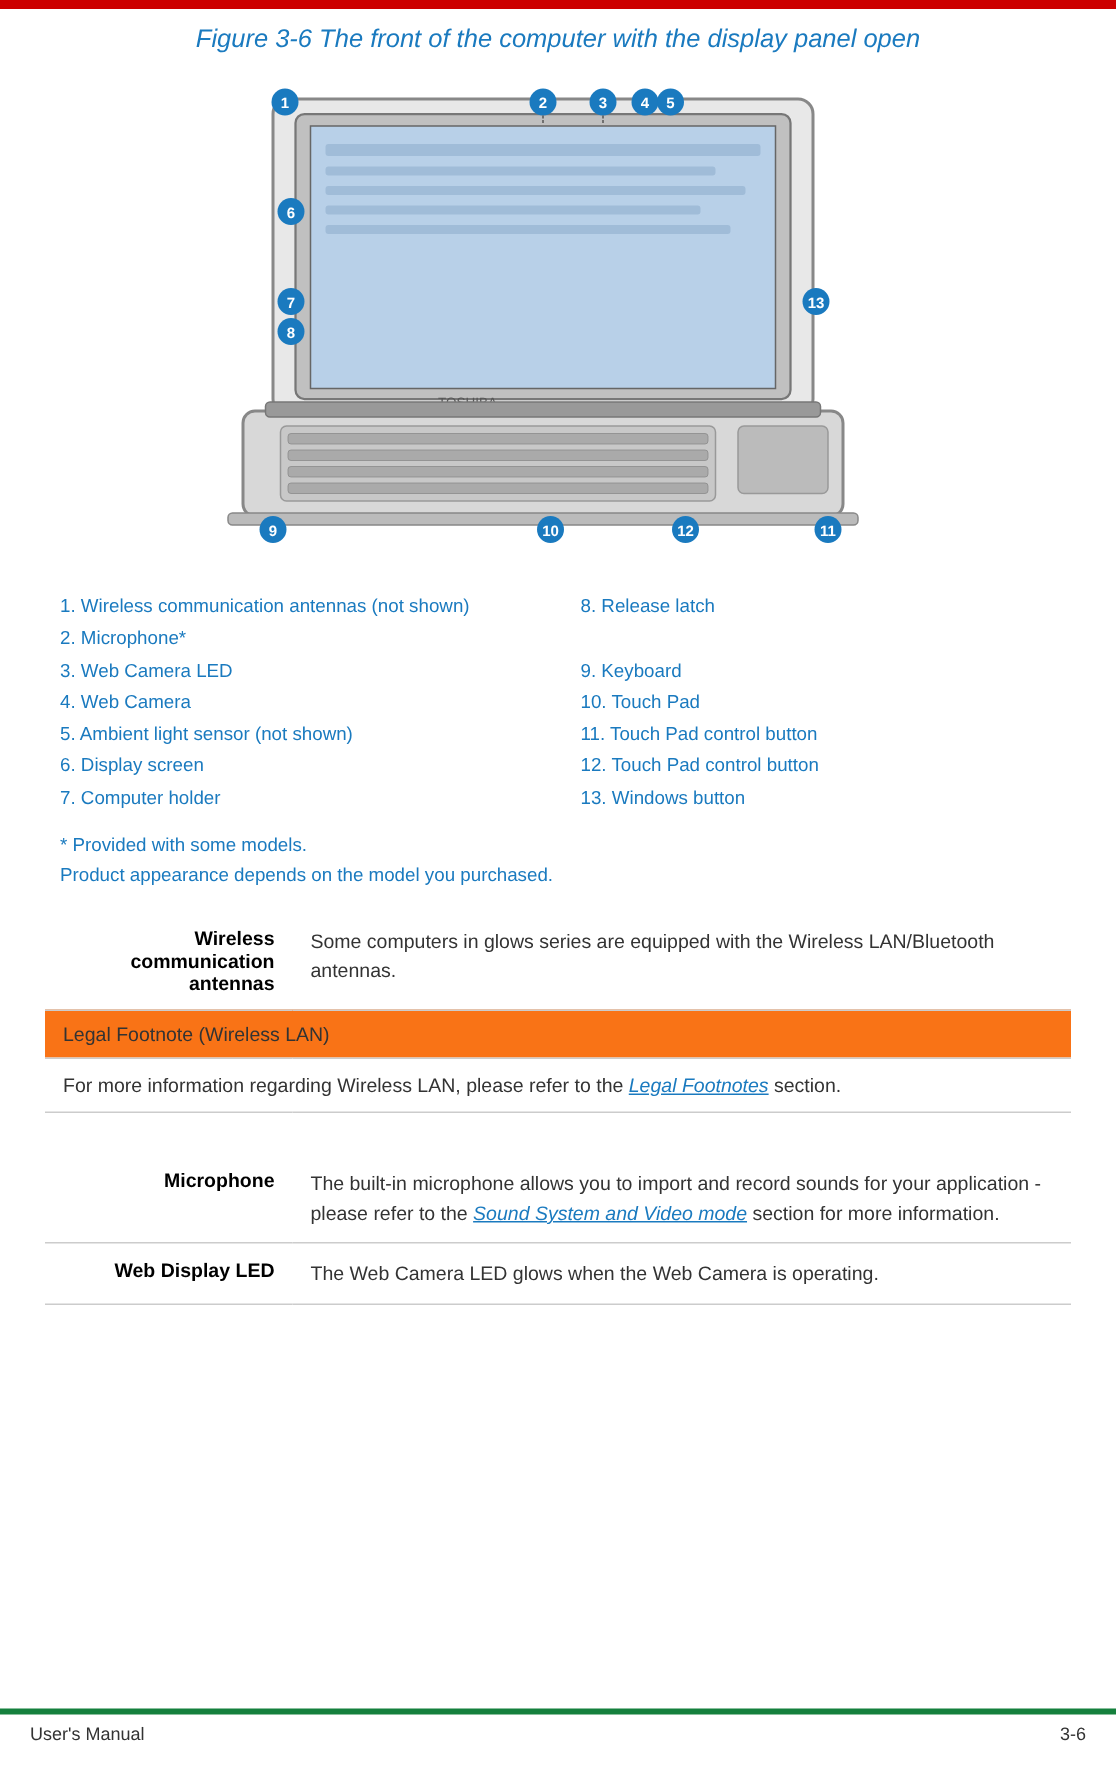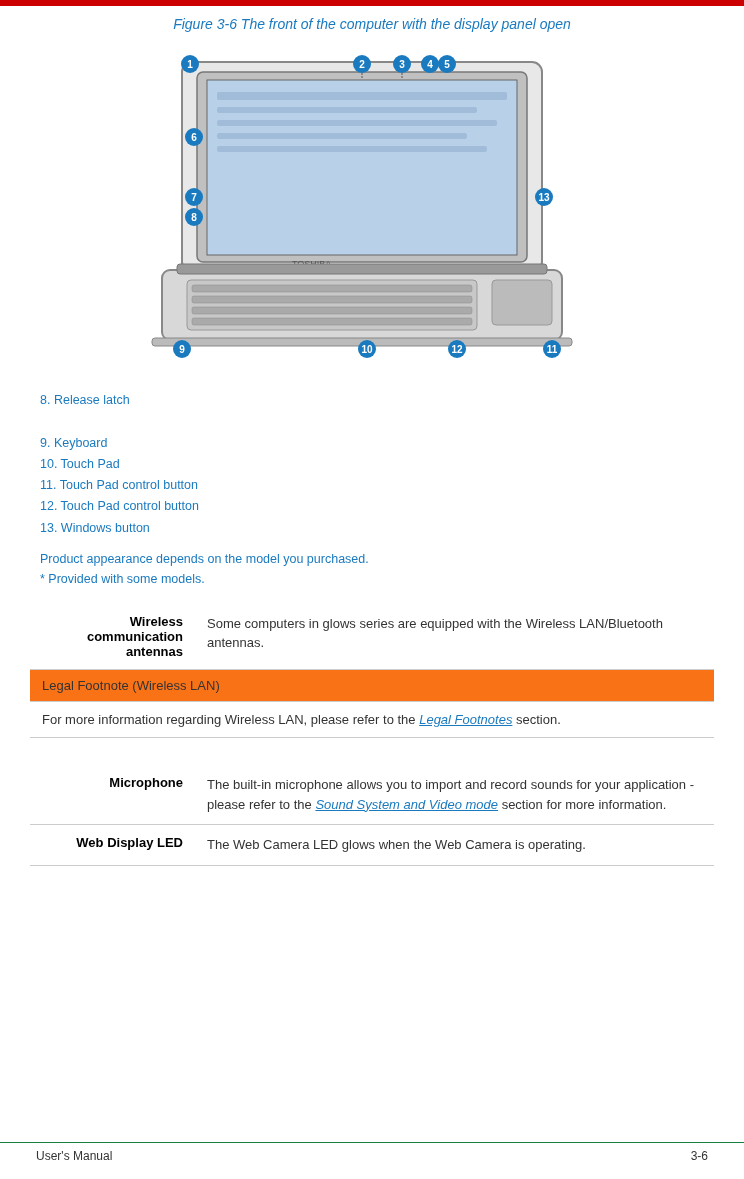--- a/index.html
+++ b/index.html
@@ -22,21 +22,21 @@
 
     .page-content {
       padding: 10px 30px 20px 30px;
     }
 
     
     .figure-title {
       text-align: center;
       color: #1a7abf;
       font-style: italic;
-      font-size: 14px;
+      font-size: 17px;
       margin-bottom: 10px;
     }
 
     
     .diagram-container {
       position: relative;
       width: 100%;
       height: 340px;
       margin-bottom: 5px;
     }
@@ -120,22 +120,22 @@
     }
 
     
     .page-footer {
       position: absolute;
       bottom: 10px;
       left: 0;
       right: 0;
       display: flex;
       justify-content: space-between;
-      padding: 6px 36px;
-      border-top: 1px solid #15803d;
+      padding: 6px 20px;
+      border-top: 4px solid #15803d;
       font-size: 12px;
       color: #333;
     }
 
     .spacer-row td {
       padding: 6px 12px;
       background: #fff;
       border-bottom: none;
     }
   </style>
@@ -218,34 +218,43 @@
 
       <circle cx="430" cy="307" r="9" fill="#1a7abf"></circle>
       <text x="430" y="311" text-anchor="middle" font-size="10" fill="white" font-weight="bold">11</text>
 
       <line x1="240" y1="31" x2="240" y2="36" stroke="#555" stroke-width="1" stroke-dasharray="2,1"></line>
       <line x1="280" y1="31" x2="280" y2="36" stroke="#555" stroke-width="1" stroke-dasharray="2,1"></line>
     </svg>
   </div>
 
   <div class="components-list">
+    <div class="components-col">
+      <p>1. Wireless communication antennas (not shown)</p>
+      <p>2. Microphone*</p>
+      <p>3. Web Camera LED</p>
+      <p>4. Web Camera</p>
+      <p>5. Ambient light sensor (not shown)</p>
+      <p>6. Display screen</p>
+      <p>7. Computer holder</p>
+    </div>
     <div class="components-col">
       <p>8. Release latch</p>
       <p>&nbsp;</p>
       <p>9. Keyboard</p>
       <p>10. Touch Pad</p>
       <p>11. Touch Pad control button</p>
       <p>12. Touch Pad control button</p>
       <p>13. Windows button</p>
     </div>
   </div>
 
   <div class="note-text">
+    <p>* Provided with some models.</p>
     <p>Product appearance depends on the model you purchased.</p>
-    <p>* Provided with some models.</p>
   </div>
 
   <table class="info-table">
     <tbody>
 
       <tr>
         <td class="label-cell"><strong>Wireless<br>communication<br>antennas</strong></td>
         <td class="desc-cell">Some computers in glows series are equipped with the Wireless LAN/Bluetooth antennas.</td>
       </tr>
 

